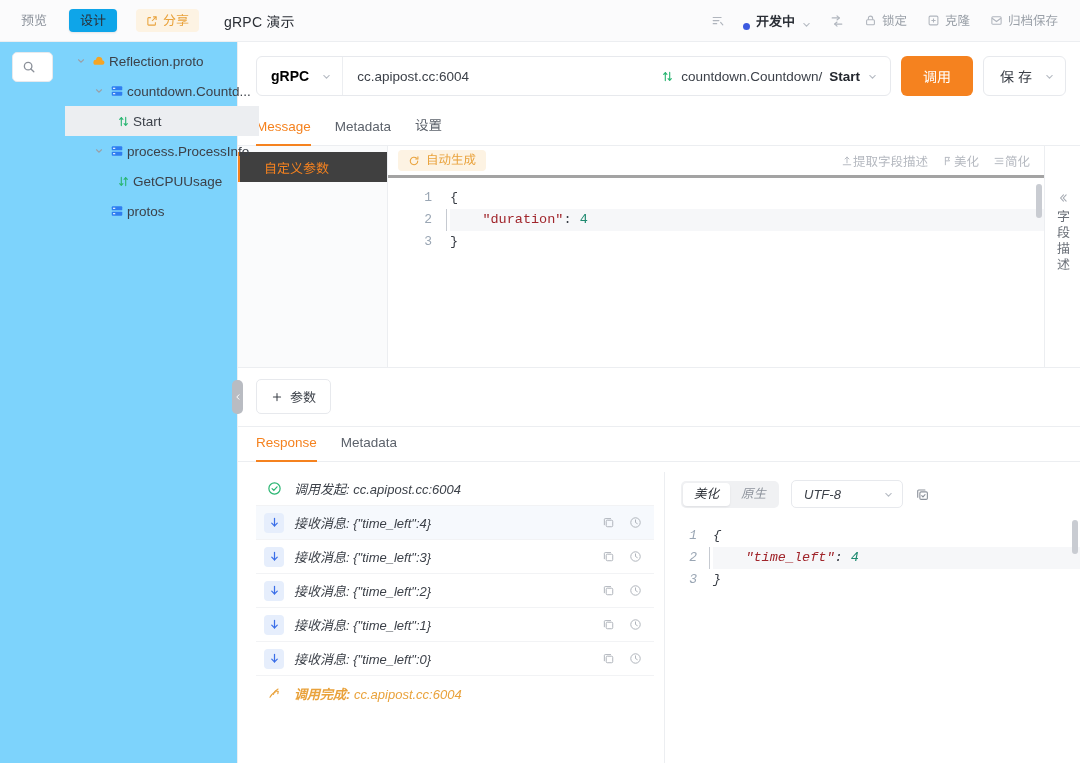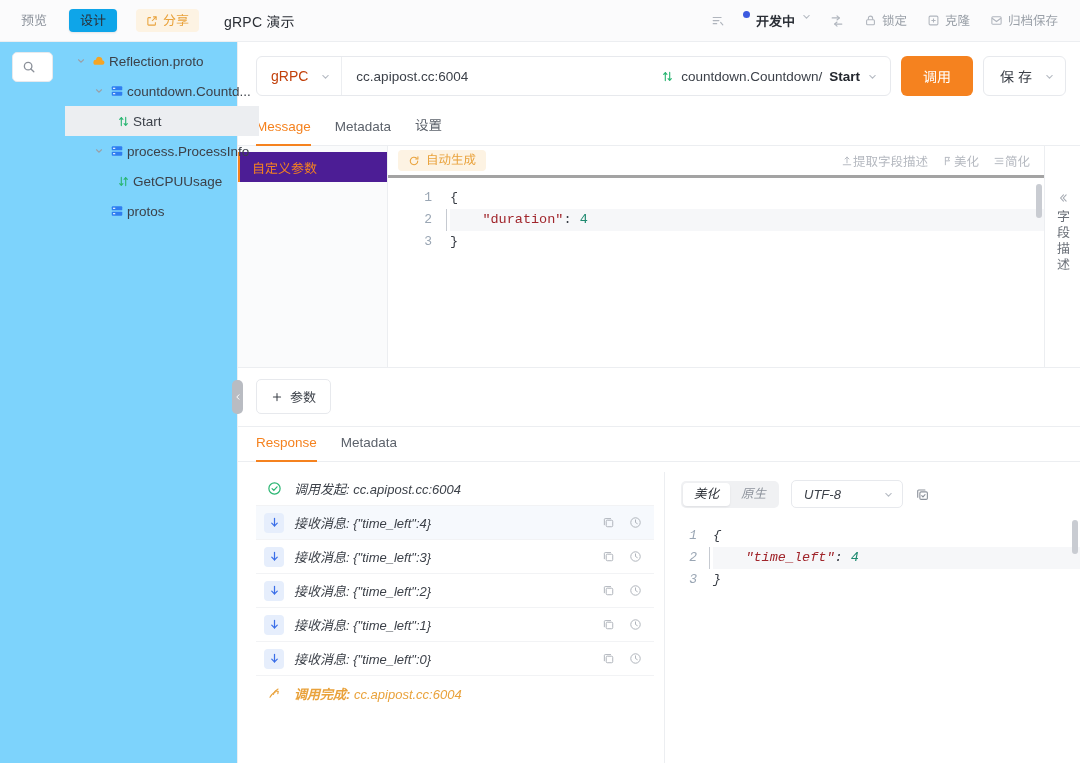--- a/index.html
+++ b/index.html
@@ -39,21 +39,21 @@
     margin-left: 8px; cursor: pointer; line-height: 1;
   }
   .tb-title { font-size: 14px; color: #2b2f36; margin-left: 14px; letter-spacing: .2px; }
   .tb-right { margin-left: auto; display: flex; align-items: center; gap: 4px; }
   .tb-icobtn {
     display: flex; align-items: flex-end; gap: 5px;
     font-size: 12.5px; color: #9aa0a8;
     padding: 5px 8px; border-radius: 4px; cursor: pointer; line-height: 1;
     white-space: nowrap;
   }
-  .tb-status { display: flex; align-items: flex-start; gap: 6px; padding: 5px 6px; cursor: pointer; }
+  .tb-status { display: flex; align-items: flex-end; gap: 6px; padding: 5px 6px; cursor: pointer; }
   .tb-status .dot { width: 7px; height: 7px; border-radius: 50%; background: #3c5ae0; }
   .tb-status .lbl { font-size: 13px; color: #2b2f36; font-weight: 600; }
   .chev { color: #b7bcc4; font-size: 10px; }
   .ico { display: inline-flex; align-items: center; justify-content: center; }
 
   
   .body { flex: 1 1 auto; display: flex; min-height: 0; }
 
   
   .sidebar {
@@ -106,21 +106,21 @@
   .url-group {
     flex: 1 1 auto; display: flex; align-items: center;
     height: 40px; border: 1px solid #e7e9ed; border-radius: 6px; background: #fff;
     overflow: hidden; min-width: 0;
   }
   .proto-sel {
     display: flex; align-items: center; gap: 12px;
     height: 100%; padding: 0 10px 0 14px; cursor: pointer;
     border-right: 1px solid #eceef1; flex: 0 0 auto;
   }
-  .proto-sel .txt { color: #c2410c; font-weight: 400; font-size: 14px; }
+  .proto-sel .txt { color: #000000; font-weight: 700; font-size: 14px; }
   .url-text {
     flex: 1 1 auto; padding: 0 14px; font-size: 13.5px; color: #3c4149;
     white-space: nowrap; overflow: hidden; text-overflow: ellipsis; cursor: text;
   }
   .method-sel {
     display: flex; align-items: center; gap: 7px; flex: 0 0 auto;
     padding: 0 12px 0 6px; height: 100%; cursor: pointer; font-size: 13.5px; color: #3c4149;
   }
   .method-sel b { font-weight: 700; color: #22262d; }
   .btn-invoke {
@@ -144,22 +144,22 @@
   .tab.active { color: #f5821f; border-bottom-color: #f5821f; }
 
   
   .msgblock { display: flex; border-bottom: 1px solid #eceef1; height: 222px; }
   .param-side {
     width: 150px; flex: 0 0 150px; background: #fafbfc;
     border-right: 1px solid #eceef1; padding-top: 0;
   }
   .param-side .pitem {
     display: flex; align-items: center; height: 30px;
-    padding-left: 12px; font-size: 13px; color: #f5821f;
-    background: #4c1d95; border-left: 2px solid #f5821f; cursor: pointer;
+    padding-left: 24px; font-size: 13px; color: #f5821f;
+    background: #404040; border-left: 2px solid #f5821f; cursor: pointer;
     margin-top: 6px;
   }
   .editor-col { flex: 1 1 auto; display: flex; flex-direction: column; min-width: 0; position: relative; }
   .editor-top {
     height: 32px; display: flex; align-items: center; padding: 0 6px 0 10px;
     border-bottom: 3px solid #a3a3a3;
   }
   .auto-gen {
     display: flex; align-items: center; gap: 6px;
     background: #fdf3e3; color: #e9a23b; font-size: 12.5px;

